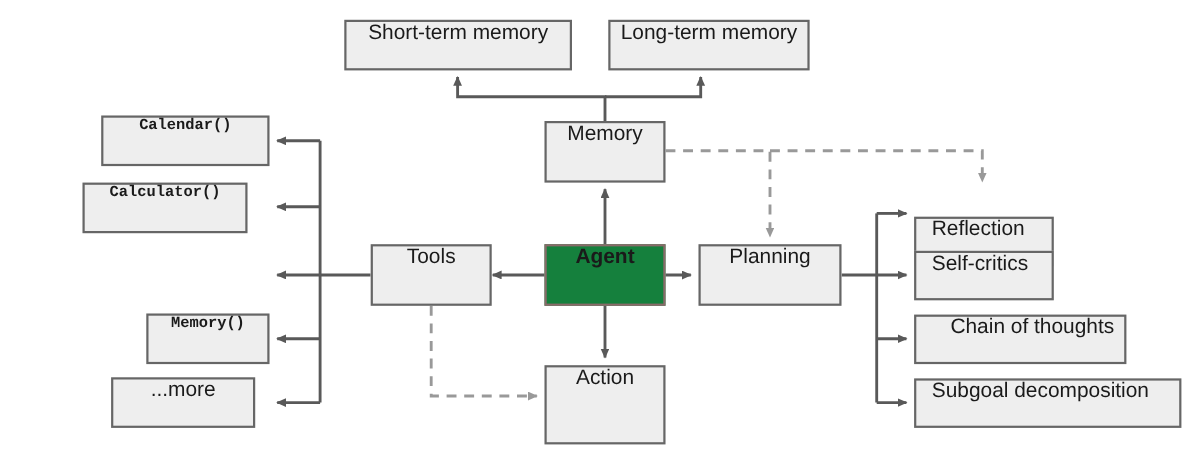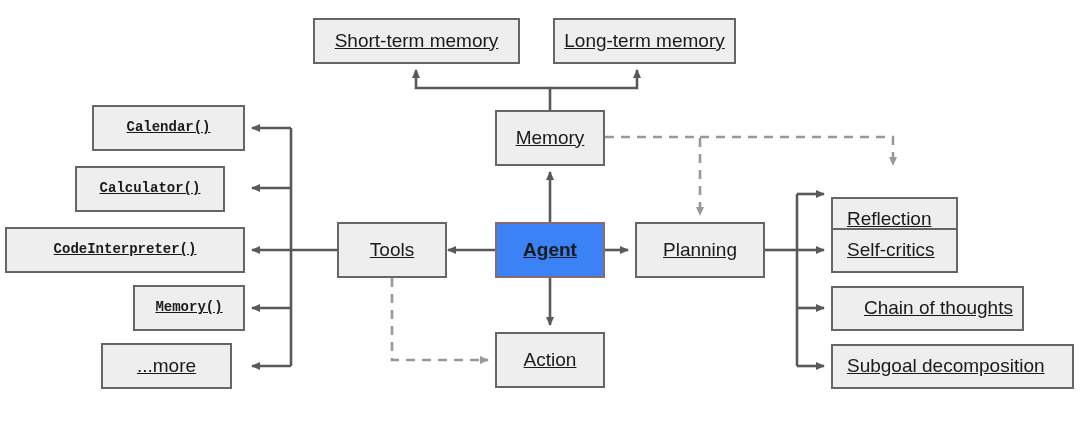--- a/index.html
+++ b/index.html
@@ -23,38 +23,37 @@
     top: 0;
     width: 1080px;
     height: 424px;
   }
   .node {
     position: absolute;
     box-sizing: border-box;
     background: #eeeeee;
     border: 2px solid #666666;
     display: flex;
-    align-items: center;
+    align-items: flex-start;
     justify-content: center;
     color: #1a1a1a;
     font-family: "Liberation Sans", sans-serif;
     font-size: 19px;
     line-height: 1.1;
     text-align: center;
     z-index: 2;
-    text-decoration: underline;
   }
   .node.mono {
     font-family: "Liberation Mono", monospace;
     font-weight: bold;
     font-size: 14px;
     letter-spacing: 0px;
   }
   .node.accent {
-    background: #3b82f6;
+    background: #15803d;
     border-color: #8a6a6a;
     font-weight: bold;
   }
 </style>
 </head>
 <body>
 
 <div id="canvas">
 
   <svg id="edges" viewBox="0 0 1080 424" xmlns="http://www.w3.org/2000/svg">
@@ -119,39 +118,36 @@
   </div>
 
   <div class="node accent" style="left:495px; top:222px; width:110px; height:56px;">
     <span>Agent</span>
   </div>
 
   <div class="node" style="left:337px; top:222px; width:110px; height:56px;">
     <span>Tools</span>
   </div>
 
-  <div class="node" style="left:495px; top:332px; width:110px; height:56px;">
+  <div class="node" style="left:495px; top:332px; width:110px; height:72px;">
     <span>Action</span>
   </div>
 
   <div class="node" style="left:635px; top:222px; width:130px; height:56px;">
     <span>Planning</span>
   </div>
 
   <div class="node mono" style="left:92px; top:105px; width:153px; height:46px;">
     <span>Calendar()</span>
   </div>
 
   <div class="node mono" style="left:75px; top:166px; width:150px; height:46px;">
     <span>Calculator()</span>
   </div>
 
-  <div class="node mono" style="left:5px; top:227px; width:240px; height:46px;">
-    <span>CodeInterpreter()</span>
-  </div>
 
   <div class="node mono" style="left:133px; top:285px; width:112px; height:46px;">
     <span>Memory()</span>
   </div>
 
   <div class="node" style="left:101px; top:343px; width:131px; height:46px;">
     <span>...more</span>
   </div>
 
   <div class="node" style="left:831px; top:172px; width:127px; height:45px; justify-content:flex-start; padding-left:14px;margin-top:25px;">

